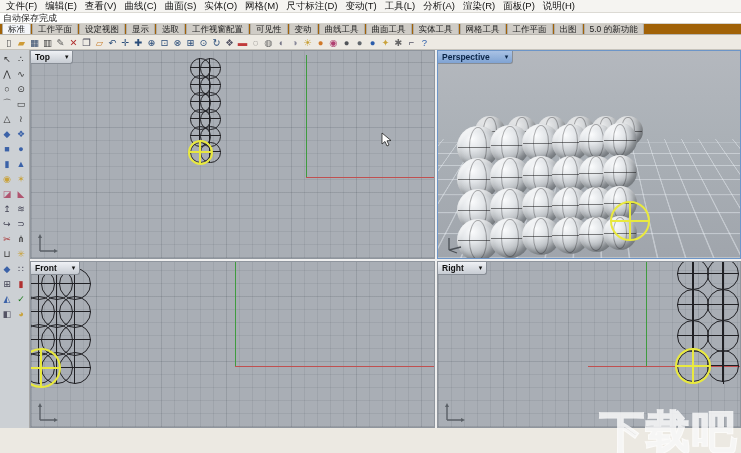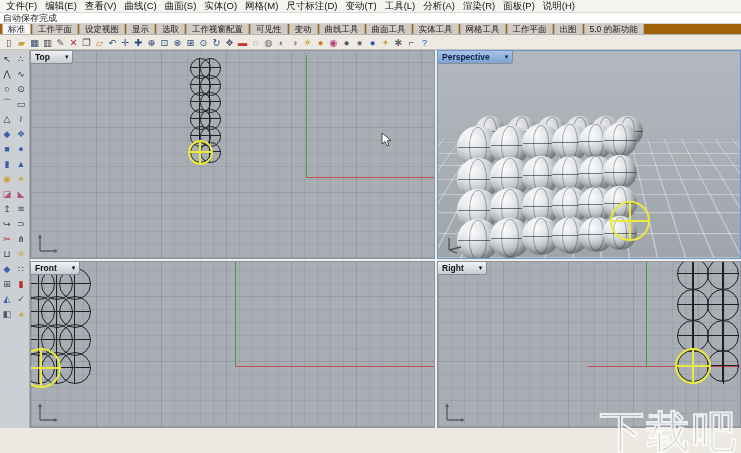--- a/index.html
+++ b/index.html
@@ -84,21 +84,21 @@
   .sph::after{content:"";position:absolute;top:2%;bottom:2%;left:28%;right:28%;border:1px solid rgba(25,25,28,0.33);border-radius:50%;}
   .sph.back{filter:brightness(0.93);z-index:1;}
   .selsph{position:absolute;border:2px solid #e9e93e;border-radius:50%;z-index:7;box-sizing:border-box;}
   .selsph::before{content:"";position:absolute;left:-2px;right:-2px;top:calc(50% - 1px);border-top:2px solid #e9e93e;}
   .selsph::after{content:"";position:absolute;top:-2px;bottom:-2px;left:calc(50% - 1px);border-left:2px solid #e9e93e;}
 
   .axisind{position:absolute;left:5px;bottom:4px;z-index:15;}
   .cursor-svg{position:absolute;z-index:30;}
 
   .watermark{position:absolute;right:3px;bottom:0px;z-index:40;text-align:center;pointer-events:none;}
-  .wm-text{font-size:44px;font-weight:normal;line-height:0.95;letter-spacing:2px;
+  .wm-text{font-size:44px;font-weight:bold;line-height:0.95;letter-spacing:2px;
            color:rgba(130,136,144,0.25);-webkit-text-stroke:2px rgba(255,255,255,0.8);}
   .wm-url{font-size:11px;font-weight:bold;color:rgba(255,255,255,0.55);margin-top:-3px;}
 </style>
 </head>
 <body>
 
 <div class="window">
 
 
   <div class="menubar" id="menubar">

